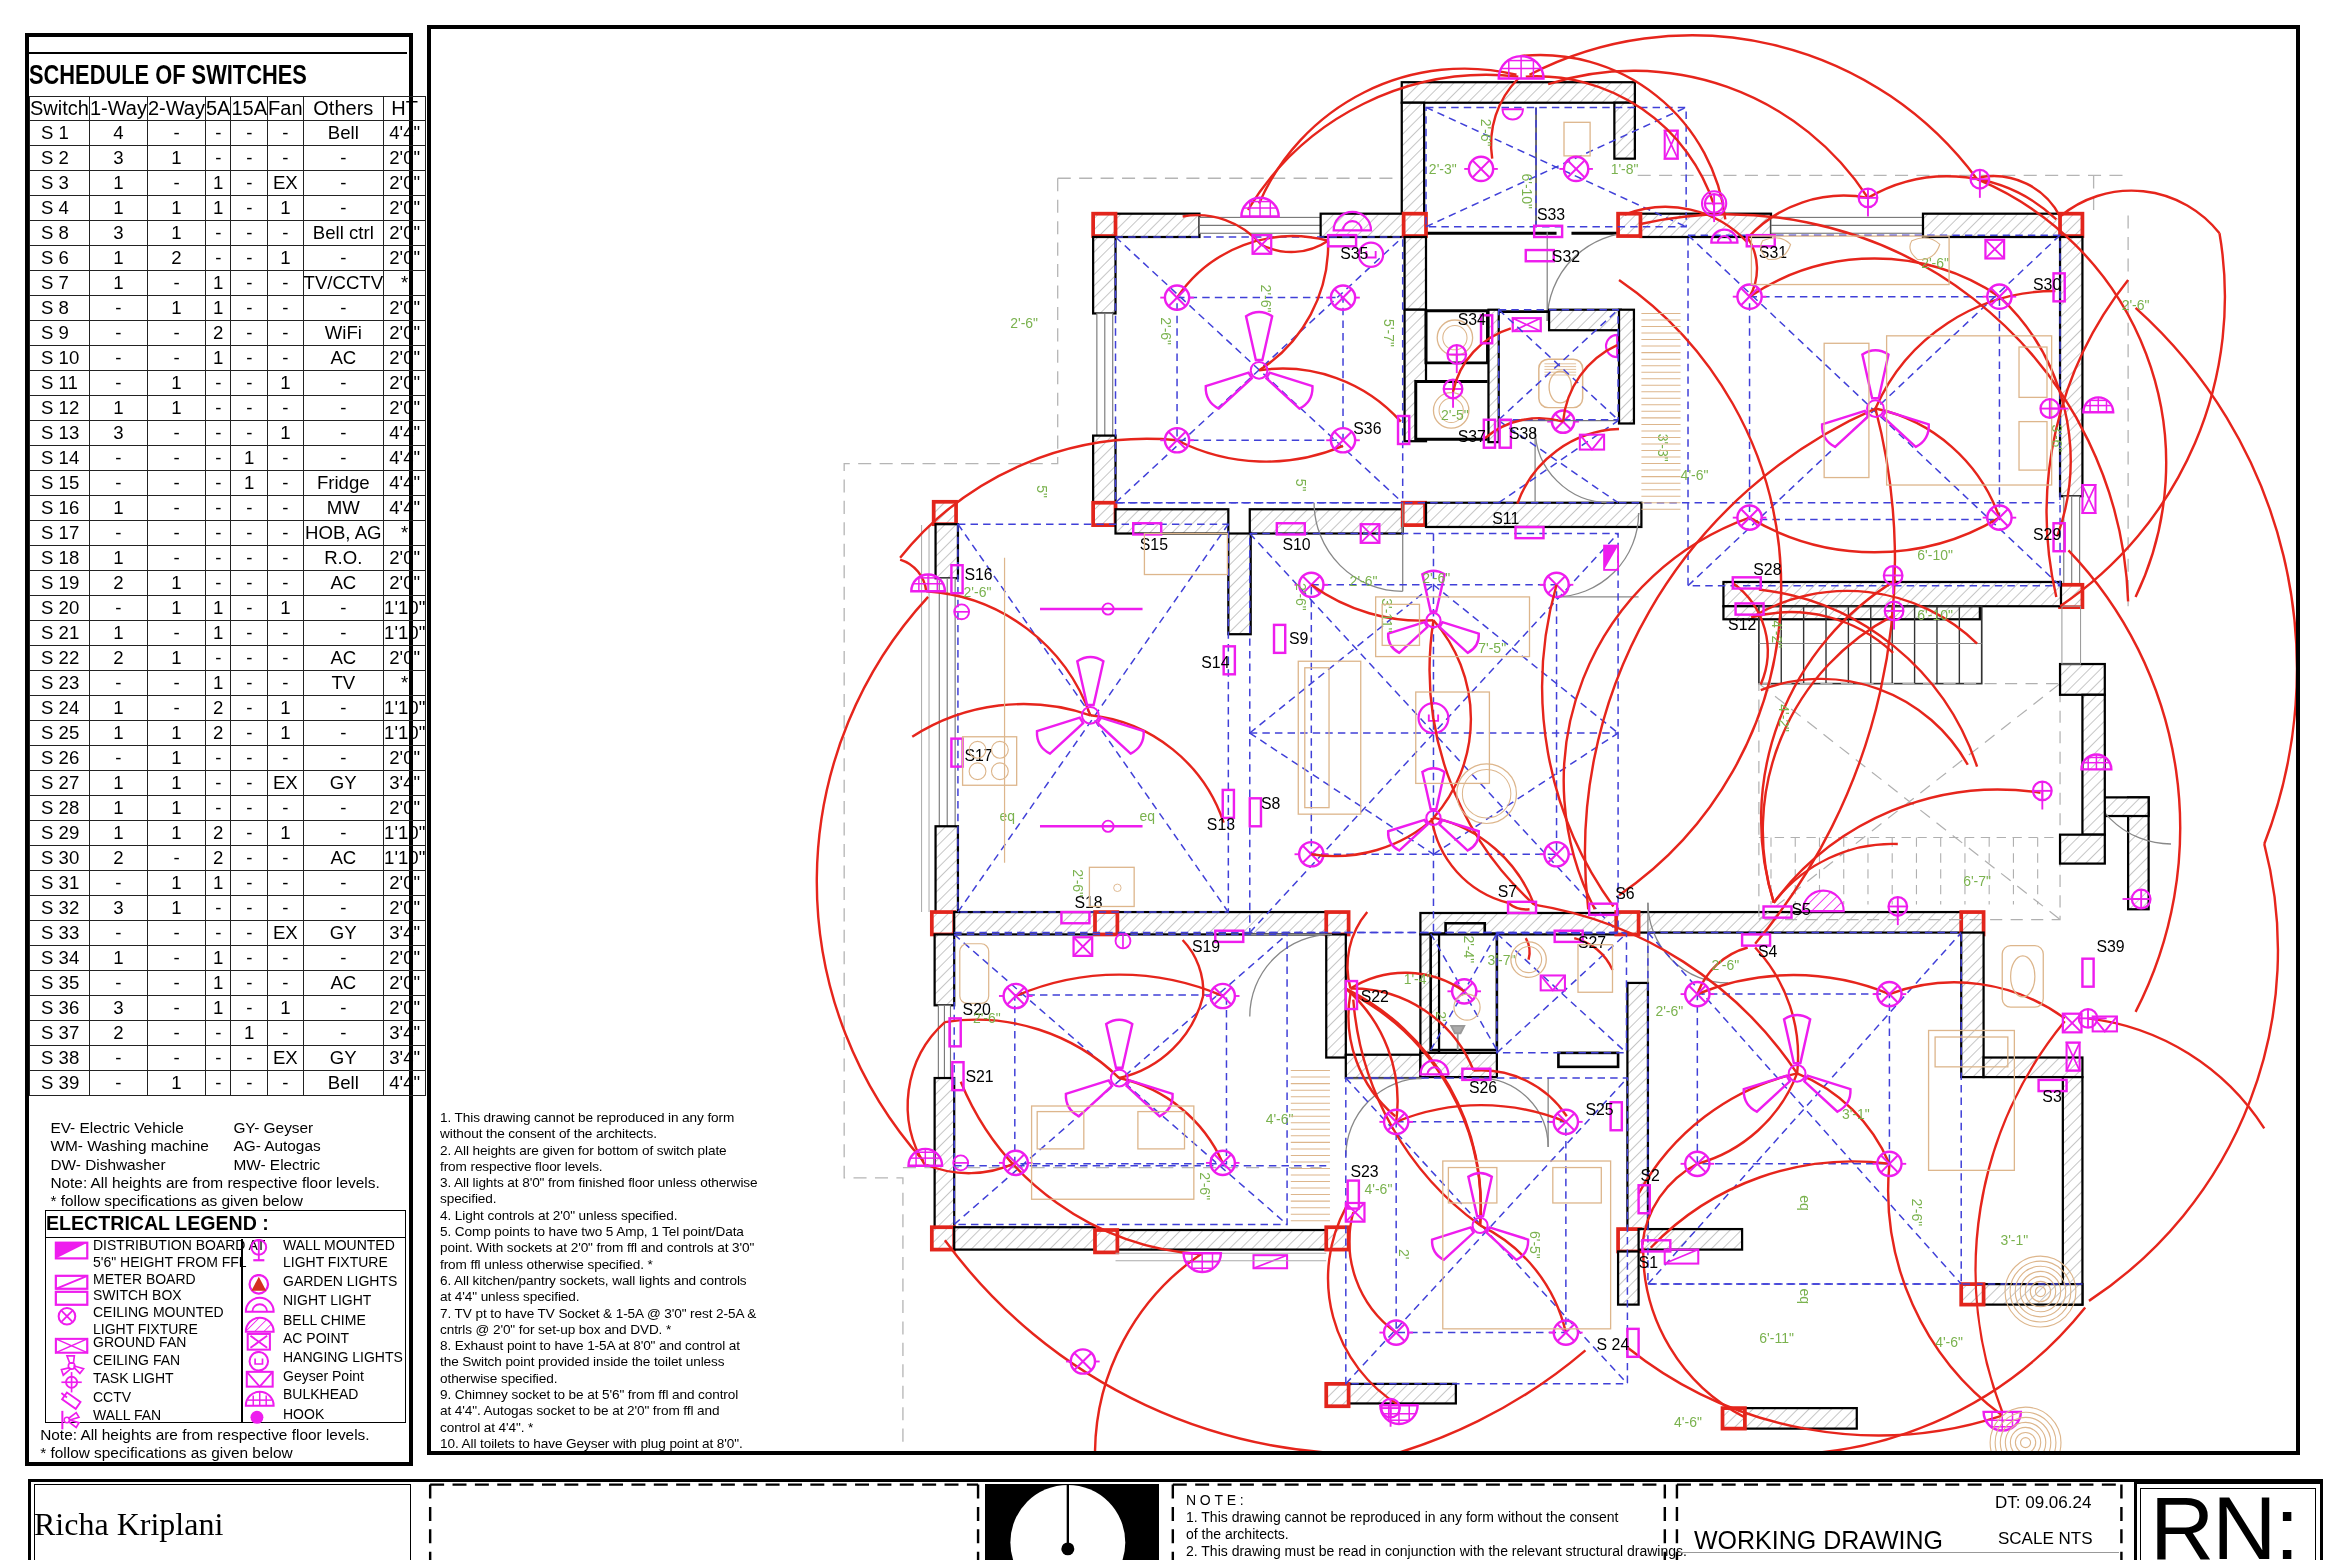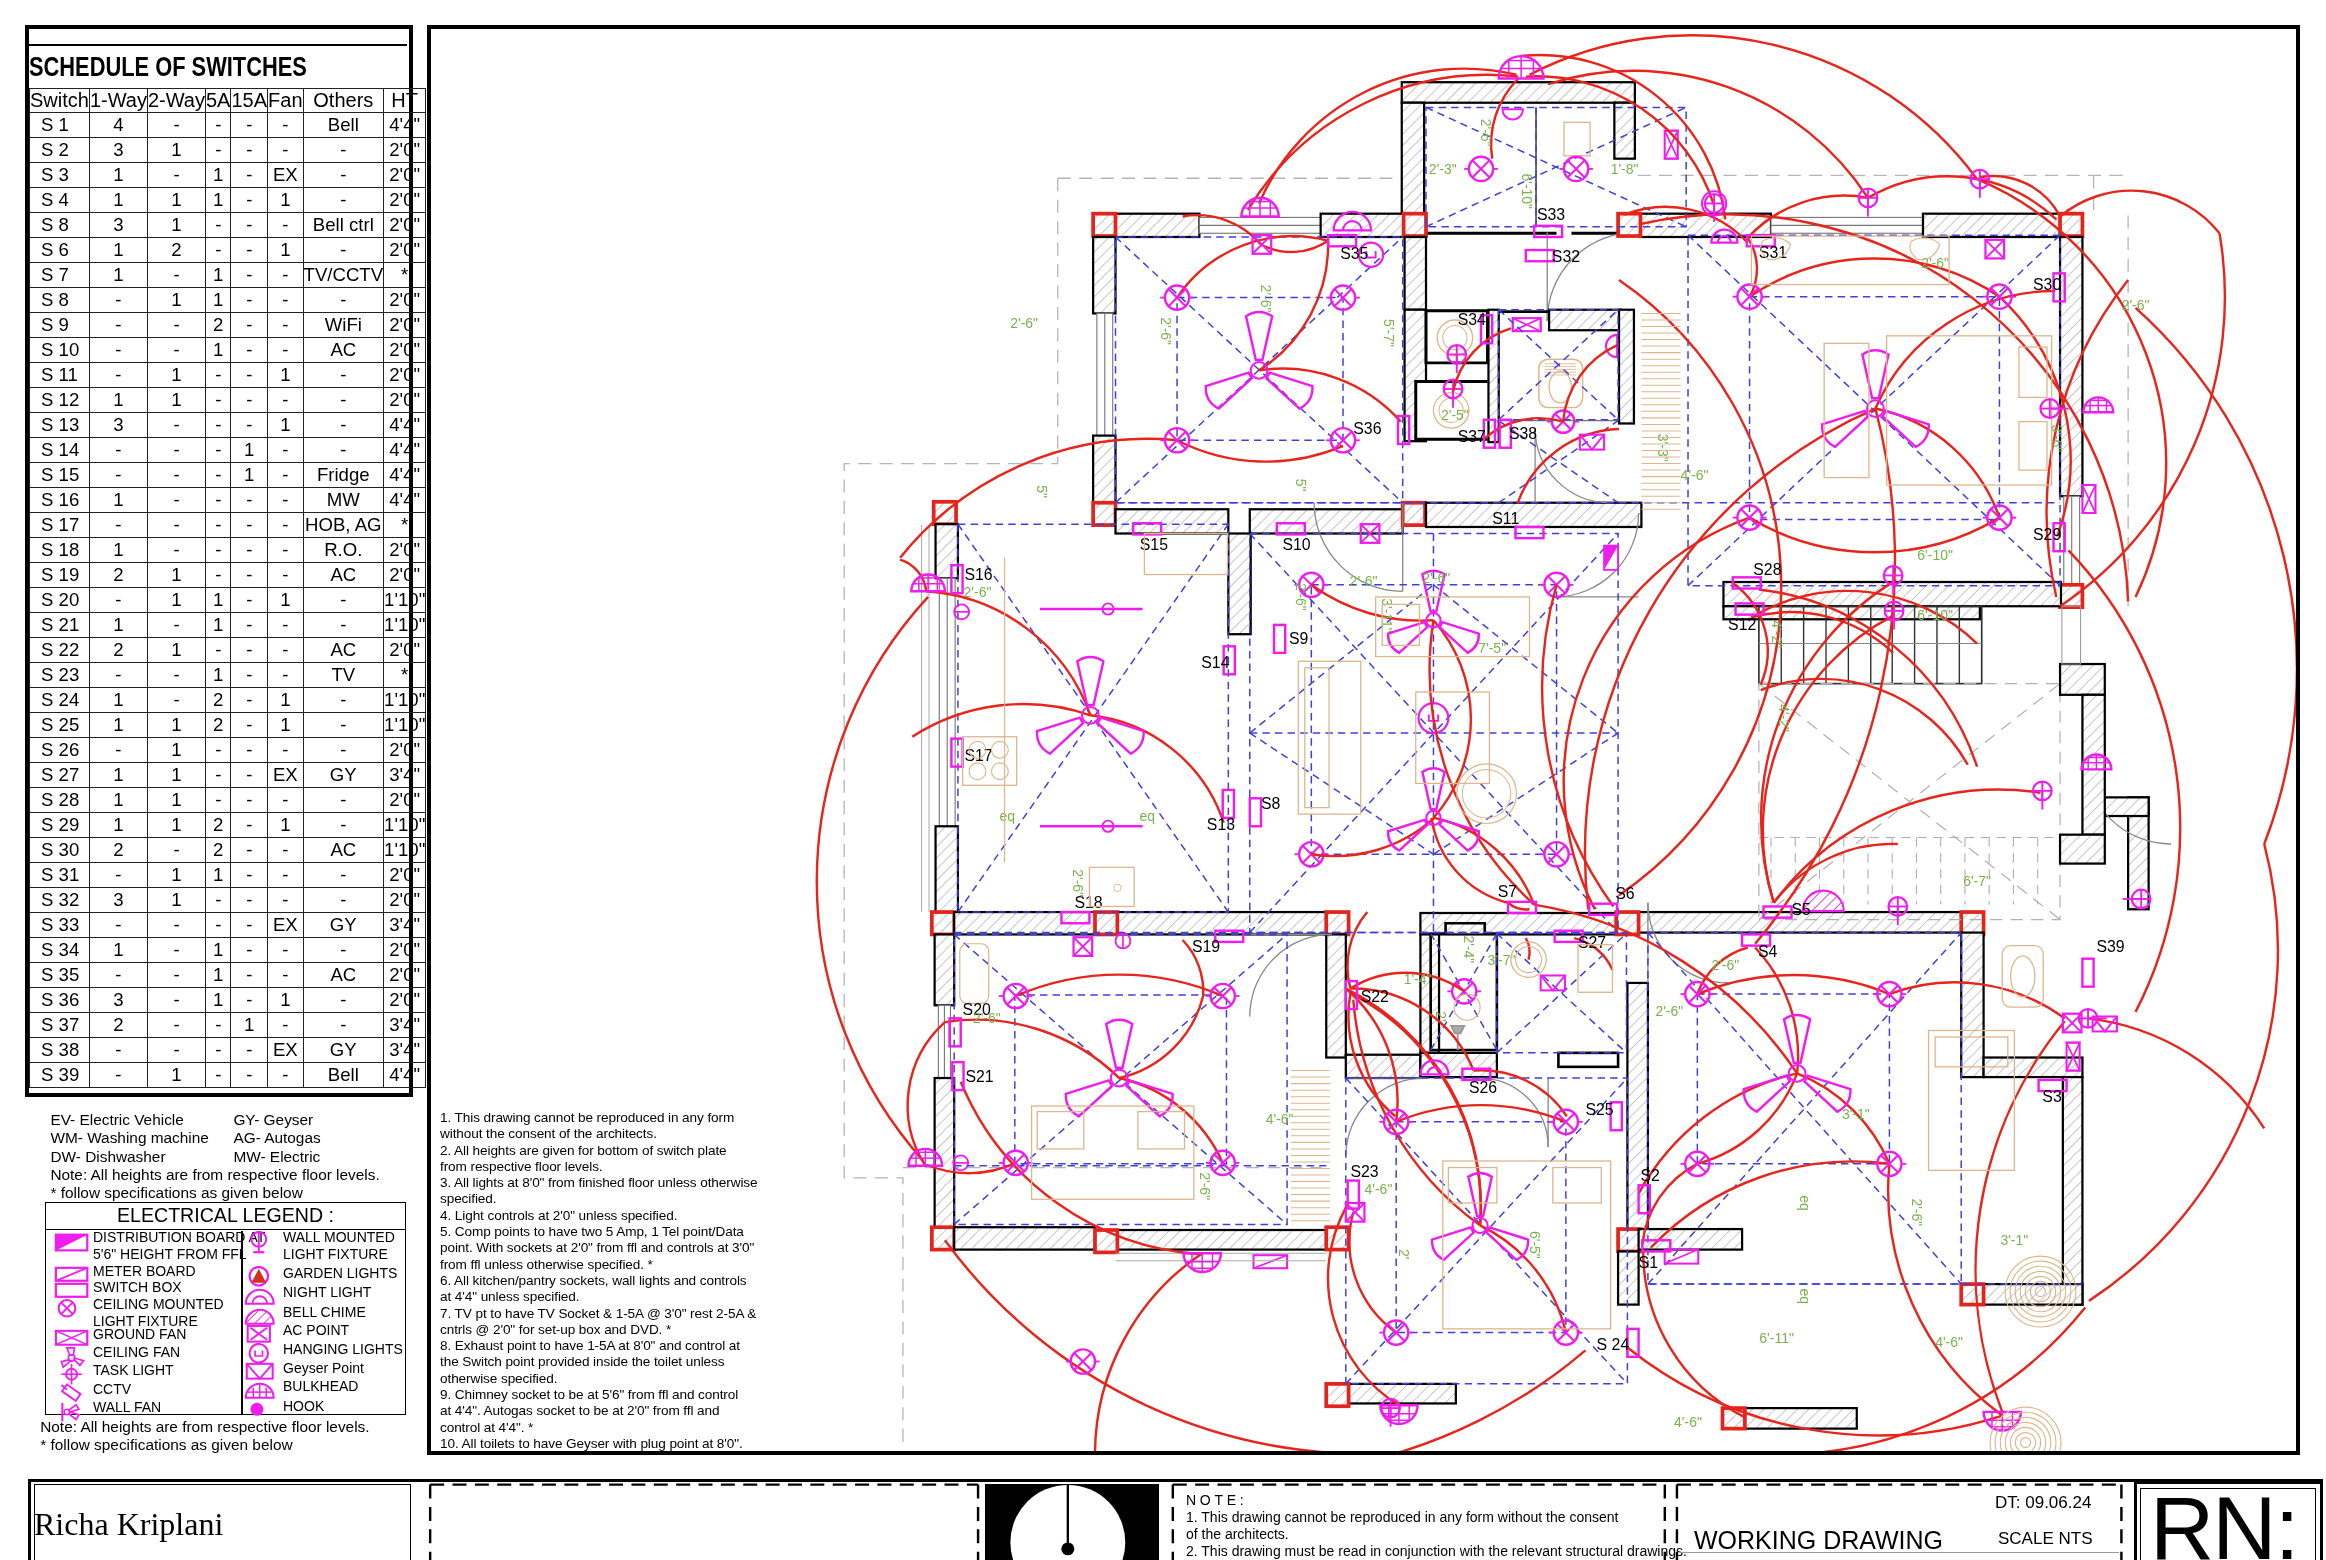--- a/index.html
+++ b/index.html
@@ -1,27 +1,27 @@
 <!DOCTYPE html>
 <html style="font-size:15px"><head><meta charset="utf-8"><style>
 *{margin:0;padding:0;box-sizing:border-box}
 body{font-family:"Liberation Sans",sans-serif;background:#fff;width:2327px;height:1561px;overflow:hidden}
 .page{position:relative;width:2327px;height:1561px;background:#fff}
 .abs{position:absolute}
-.panel{left:25px;top:25px;width:388px;height:1072px;border:4.7px solid #000}
+.panel{left:25px;top:33px;width:388px;height:1433px;border:4.7px solid #000}
 .frame{left:427px;top:25px;width:1873px;height:1430px;border:4.7px solid #000}
 .title{left:0px;top:22.4px;font-size:28px;font-weight:bold;white-space:nowrap;transform:scaleX(0.78);transform-origin:0 0}
 .hline{background:#000;height:1.9px}
 table{border-collapse:collapse;table-layout:fixed}
 td{border:1.1px solid #222;text-align:center;font-size:18.6px;height:25px;padding:0;overflow:hidden;white-space:nowrap}
 td.h{font-size:20px;height:22.4px}
 td.sw{text-align:left;padding-left:11px}
 .abbr{font-size:15.4px;line-height:18px}
 .legbox{border:1.9px solid #000}
-.legtitle{position:absolute;left:0;right:0;top:0.9px;text-align:center;font-weight:normal;font-size:19.6px;border-bottom:1.9px solid #000;padding-bottom:1.9px}
+.legtitle{position:absolute;left:0;right:0;top:0.9px;font-weight:bold;font-size:19.6px;border-bottom:1.9px solid #000;padding-bottom:1.9px}
 .li{position:absolute}
 .ll{position:absolute;font-size:14px;white-space:nowrap}
 .notes{left:440px;top:1110px;width:368px;font-size:13.6px;line-height:16.3px;letter-spacing:-0.1px}
 .strip{left:28px;top:1479px;width:2295px;height:82px;border:3.7px solid #000;border-bottom:none}
 .serif{font-family:"Liberation Serif",serif}
 svg{display:block}
 </style></head>
 <body>
 <div class="page">
 

